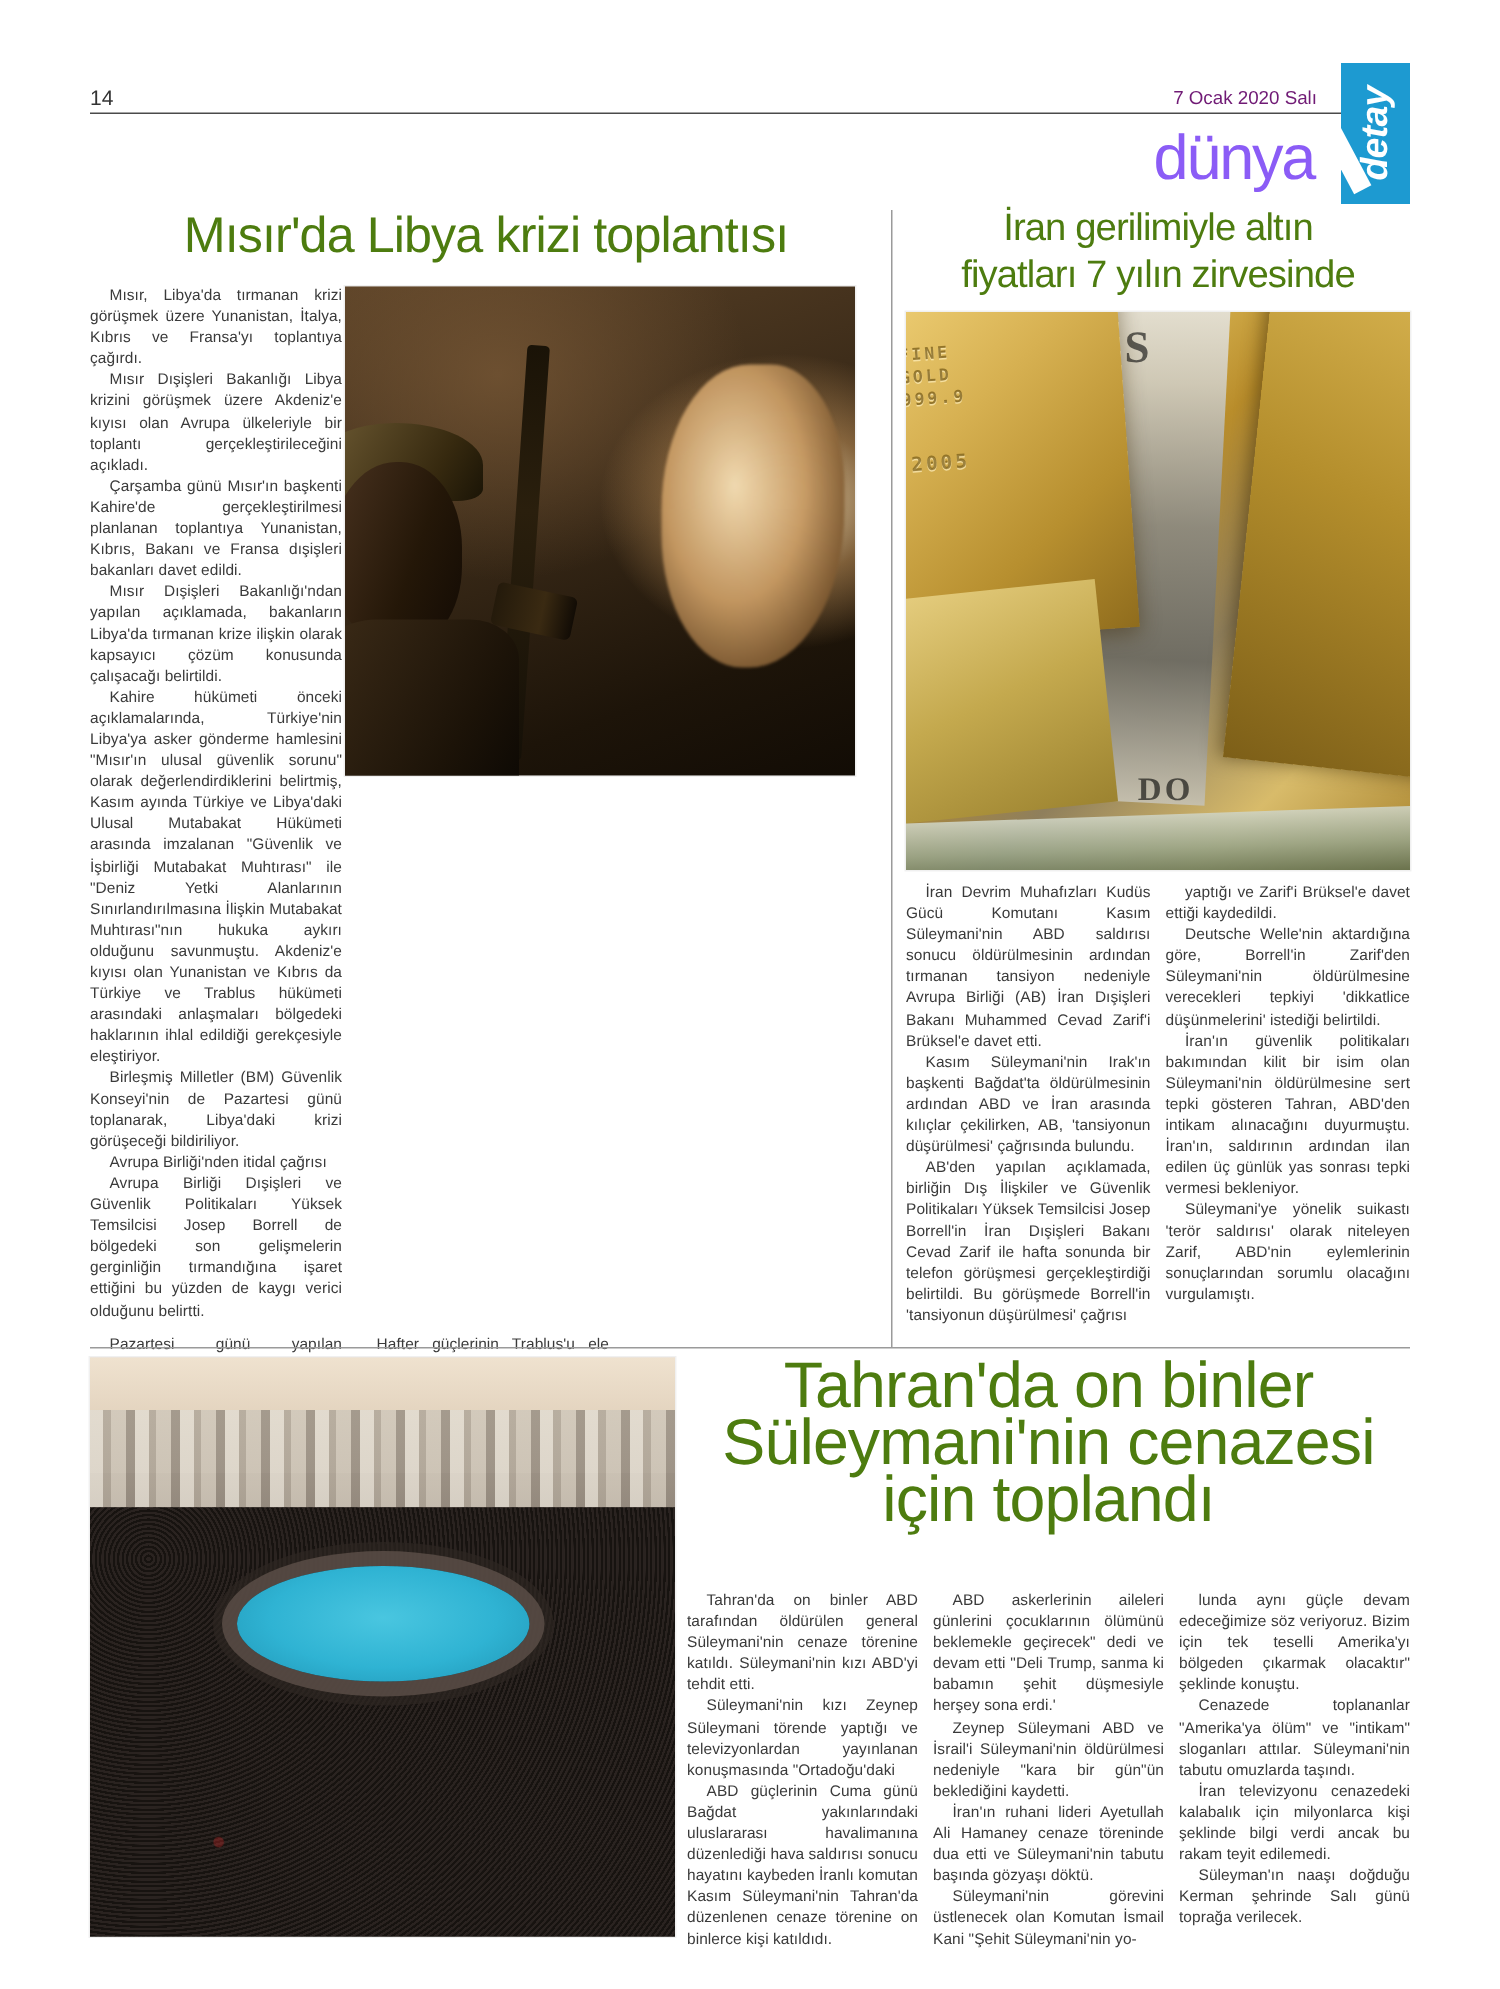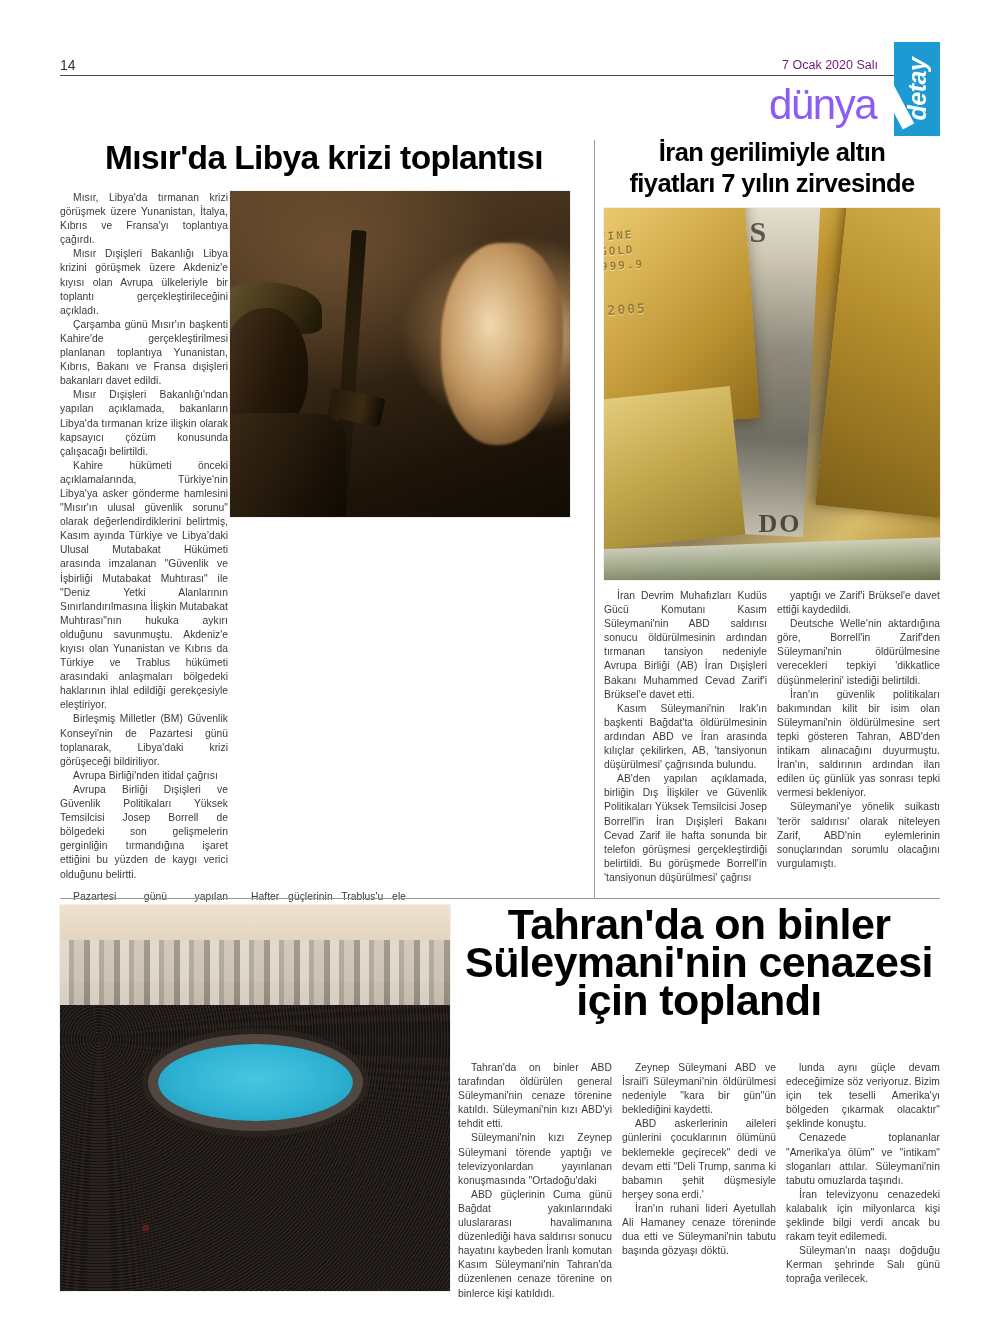--- a/index.html
+++ b/index.html
@@ -101,22 +101,22 @@
     font-style: italic;
     font-weight: 700;
     letter-spacing: -0.5px;
     white-space: nowrap;
     font-family: "Liberation Sans", sans-serif;
   }
 
   
   h1.headline {
     margin: 0;
-    font-weight: 700;
-    color: #000000;
+    font-weight: 400;
+    color: #4d7c0f;
     font-family: "Liberation Sans", sans-serif;
     letter-spacing: -0.6px;
   }
   .col p {
     margin: 0;
     text-indent: 13px;
     text-align: justify;
     font-size: 10.3px;
     line-height: 14.1px;
     color: #3a3a3a;
@@ -409,21 +409,21 @@
     background: linear-gradient(180deg, #cfd3c2 0%, #9aa589 50%, #5e6b4a 100%);
     transform: rotate(-2deg);
     opacity: .9;
   }
   .photo-gold .dd {
     position: absolute;
     left: 46%;
     bottom: 11%;
     color: #1b1b18;
     font-family: "Liberation Serif", serif;
-    font-size: 26px;
+    font-size: 22px;
     font-weight: 700;
     letter-spacing: 2px;
     opacity: .7;
   }
 
   
   .photo-crowd {
     position: relative;
     background: linear-gradient(180deg, #e7d9c8 0%, #d9cab8 12%, #b9a895 22%, #6d5f54 38%, #3b332e 62%, #241f1c 100%);
     overflow: hidden;
@@ -585,23 +585,24 @@
       <span>için toplandı</span>
     </h1>
 
     <div class="cols">
       <div class="col">
         <p>Tahran'da on binler ABD tarafından öldürülen general Süleymani'nin cenaze törenine katıldı. Süleymani'nin kızı ABD'yi tehdit etti.</p>
         <p>Süleymani'nin kızı Zeynep Süleymani törende yaptığı ve televizyonlardan yayınlanan konuşmasında "Ortadoğu'daki</p>
         <p>ABD güçlerinin Cuma günü Bağdat yakınlarındaki uluslararası havalimanına düzenlediği hava saldırısı sonucu hayatını kaybeden İranlı komutan Kasım Süleymani'nin Tahran'da düzenlenen cenaze törenine on binlerce kişi katıldıdı.</p>
       </div>
       <div class="col">
+        <p>ABD askerlerinin aileleri günlerini çocuklarının ölümünü beklemekle geçirecek" dedi ve devam etti "Deli Trump, sanma ki babamın şehit düşmesiyle herşey sona erdi.'</p>
         <p>Zeynep Süleymani ABD ve İsrail'i Süleymani'nin öldürülmesi nedeniyle "kara bir gün"ün beklediğini kaydetti.</p>
-        <p>ABD askerlerinin aileleri günlerini çocuklarının ölümünü beklemekle geçirecek" dedi ve devam etti "Deli Trump, sanma ki babamın şehit düşmesiyle herşey sona erdi.'</p>
         <p>İran'ın ruhani lideri Ayetullah Ali Hamaney cenaze töreninde dua etti ve Süleymani'nin tabutu başında gözyaşı döktü.</p>
+        <p>Süleymani'nin görevini üstlenecek olan Komutan İsmail Kani "Şehit Süleymani'nin yo-</p>
       </div>
       <div class="col">
         <p>lunda aynı güçle devam edeceğimize söz veriyoruz. Bizim için tek teselli Amerika'yı bölgeden çıkarmak olacaktır" şeklinde konuştu.</p>
         <p>Cenazede toplananlar "Amerika'ya ölüm" ve "intikam" sloganları attılar. Süleymani'nin tabutu omuzlarda taşındı.</p>
         <p>İran televizyonu cenazedeki kalabalık için milyonlarca kişi şeklinde bilgi verdi ancak bu rakam teyit edilemedi.</p>
         <p>Süleyman'ın naaşı doğduğu Kerman şehrinde Salı günü toprağa verilecek.</p>
       </div>
     </div>
   </div>
 

